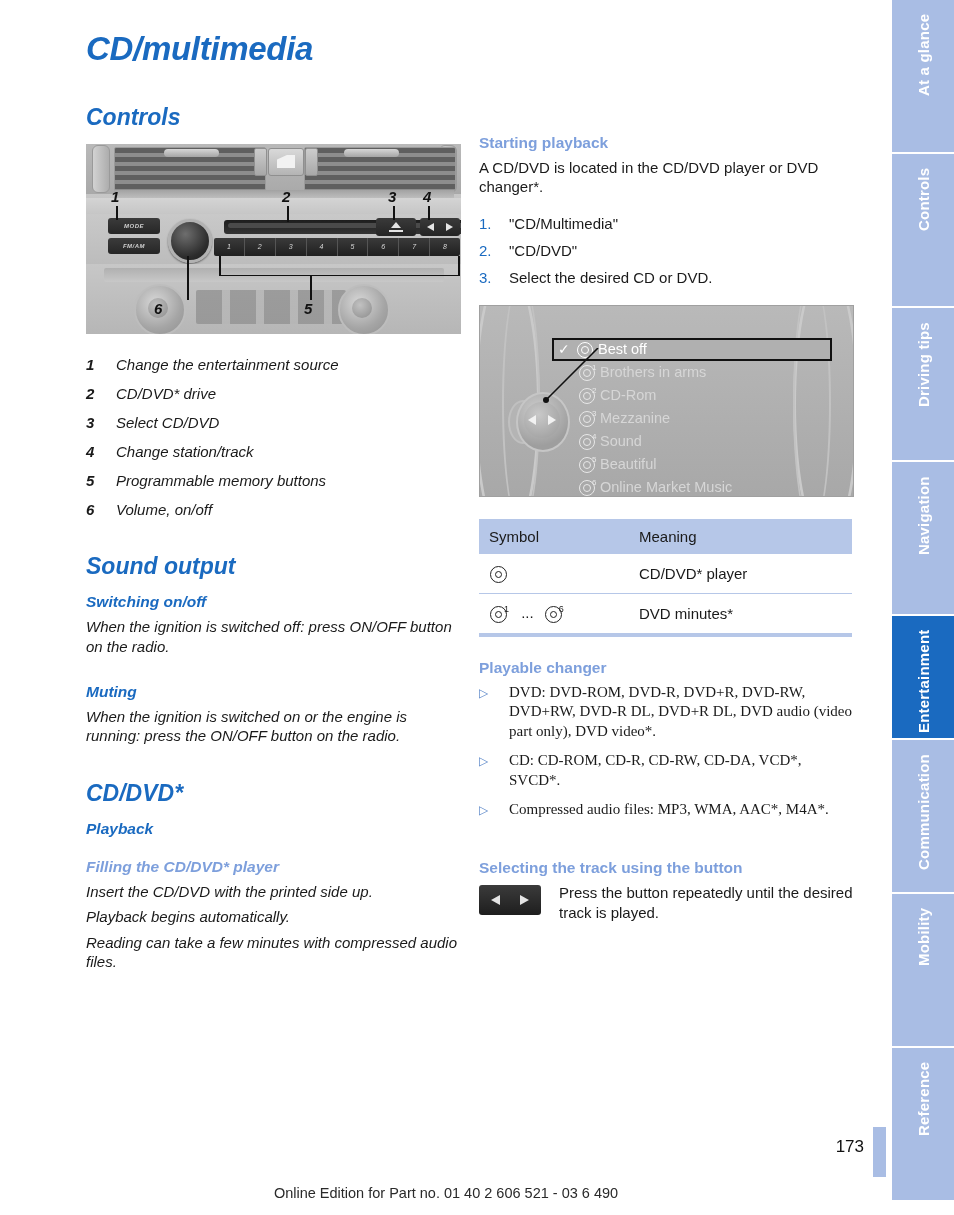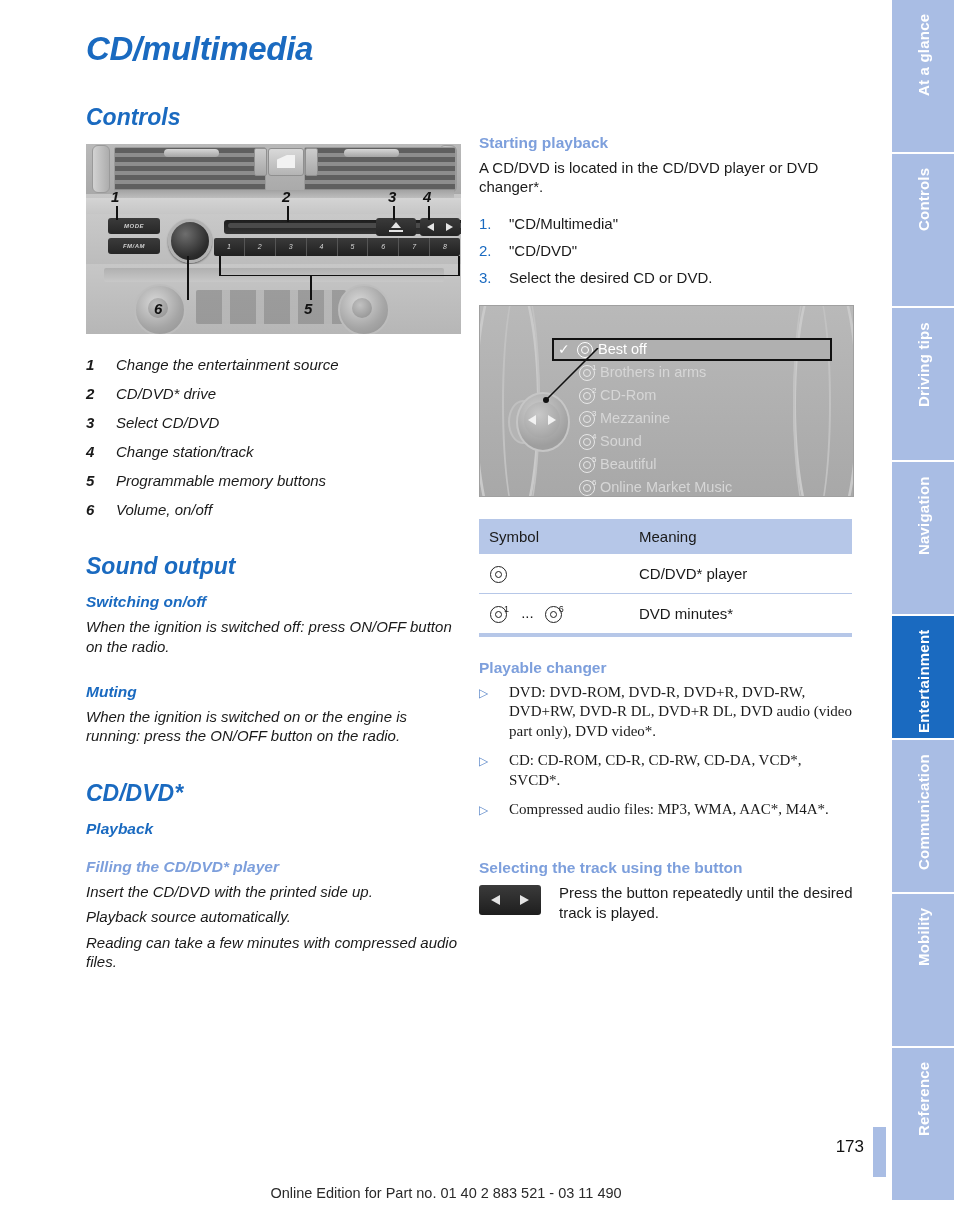--- a/index.html
+++ b/index.html
@@ -349,21 +349,21 @@
     <h3 class="sub">Muting</h3>
     <p class="body">When the ignition is switched on or the engine is running: press the ON/OFF button on the radio.</p>
 
     <div class="gap-md"></div>
     <h2 class="sec">CD/DVD*</h2>
 
     <h3 class="sub">Playback</h3>
     <div class="gap-sm"></div>
     <h3 class="sub-light">Filling the CD/DVD* player</h3>
     <p class="body tight">Insert the CD/DVD with the printed side up.</p>
-    <p class="body tight">Playback source automatically.</p>
+    <p class="body tight">Playback begins automatically.</p>
     <p class="body">Reading can take a few minutes with compressed audio files.</p>
   </div>
 
   <div class="col-right">
 
     <h3 class="sub-light">Starting playback</h3>
     <p class="body">A CD/DVD is located in the CD/DVD player or DVD changer*.</p>
 
     <ul class="steps">
       <li>
@@ -552,15 +552,15 @@
     <div class="tab" style="top:894px;height:152px;">
       <span class="vtxt">Mobility</span>
     </div>
     <div class="tab" style="top:1048px;height:152px;">
       <span class="vtxt">Reference</span>
     </div>
   </div>
 
   <div class="pagenum">173</div>
   <div class="pagebar"></div>
-  <div class="footer">Online Edition for Part no. 01 40 2 883 521 - 03 11 490</div>
+  <div class="footer">Online Edition for Part no. 01 40 2 606 521 - 03 6 490</div>
 
 </div>
 
 </body></html>

